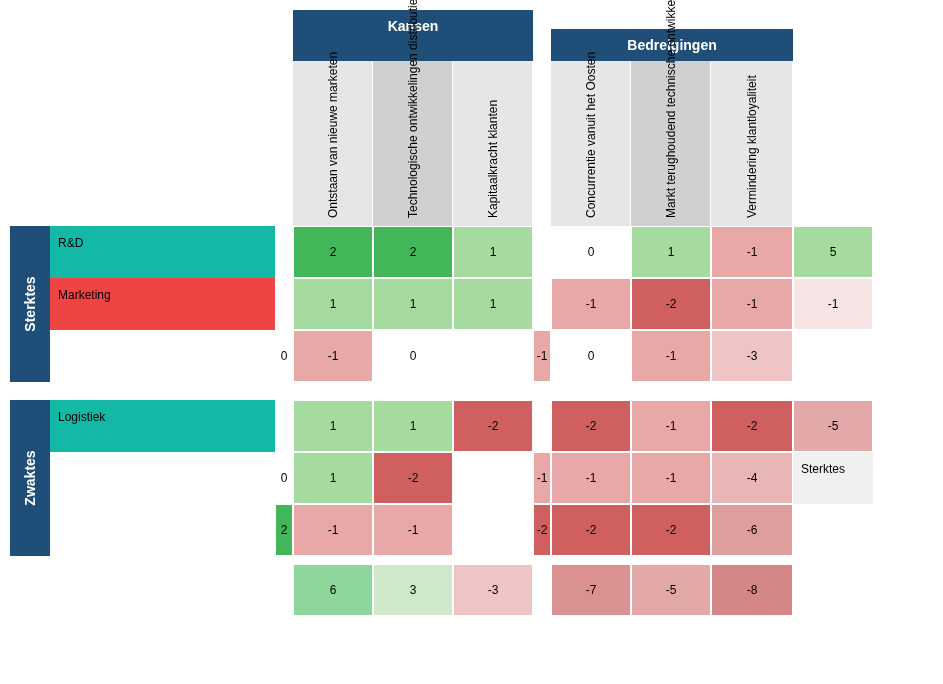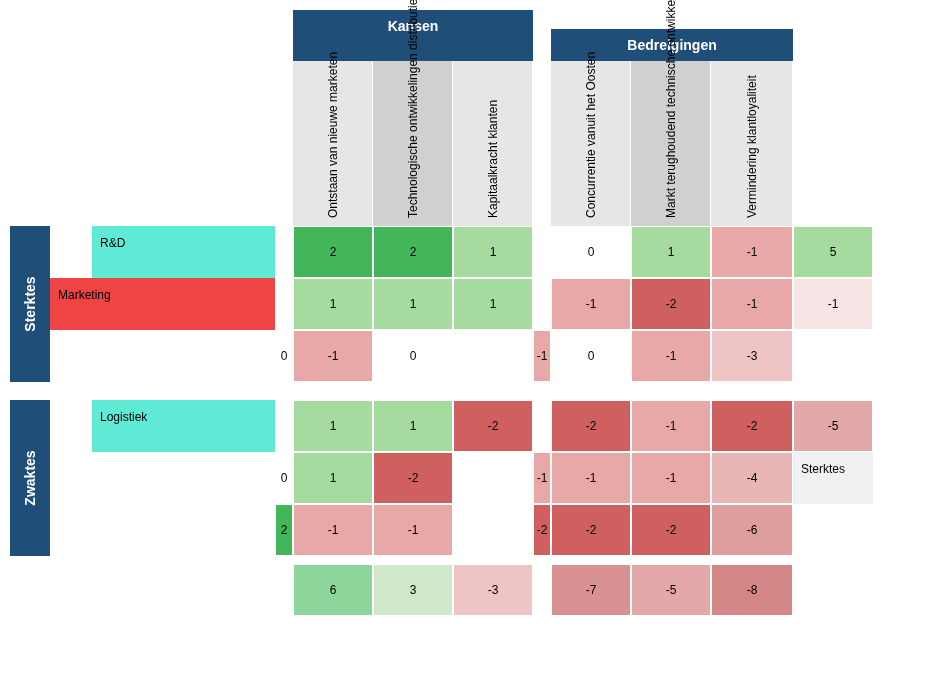--- a/index.html
+++ b/index.html
@@ -61,21 +61,21 @@
     transform: rotate(-90deg);
     white-space: nowrap;
   }
   .rowlabel {
     display: flex;
     align-items: flex-start;
     padding: 10px 8px;
     font-size: 12px;
     height: 52px;
   }
-  .rowshade0 { background: #5eead4; margin-left: 42px; }
+  .rowshade0 { background: #14b8a6; }
   .rowshade1 { background: #ef4444; }
   .rowshade2 { background: #f0f0f0; }
   .cell {
     height: 52px;
     display: flex;
     align-items: center;
     justify-content: center;
     font-size: 12px;
     border: 1px solid #fff;
   }

